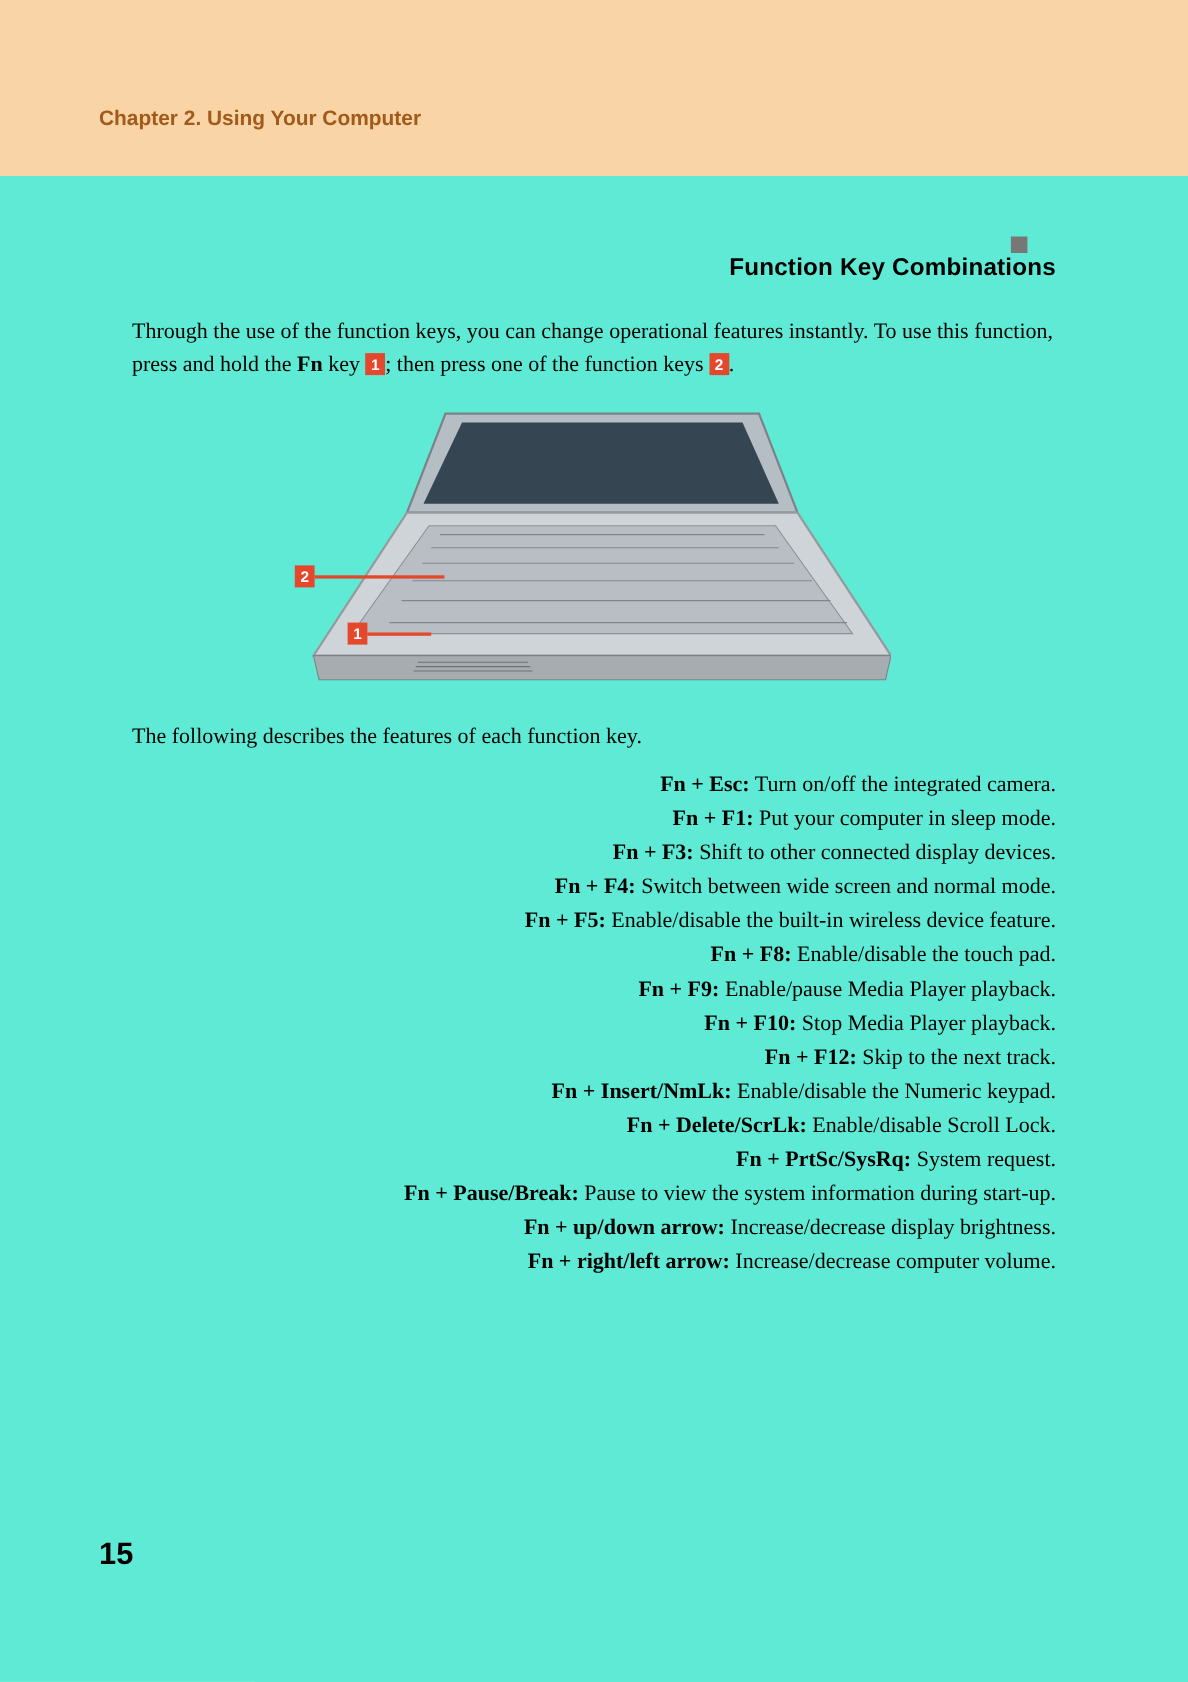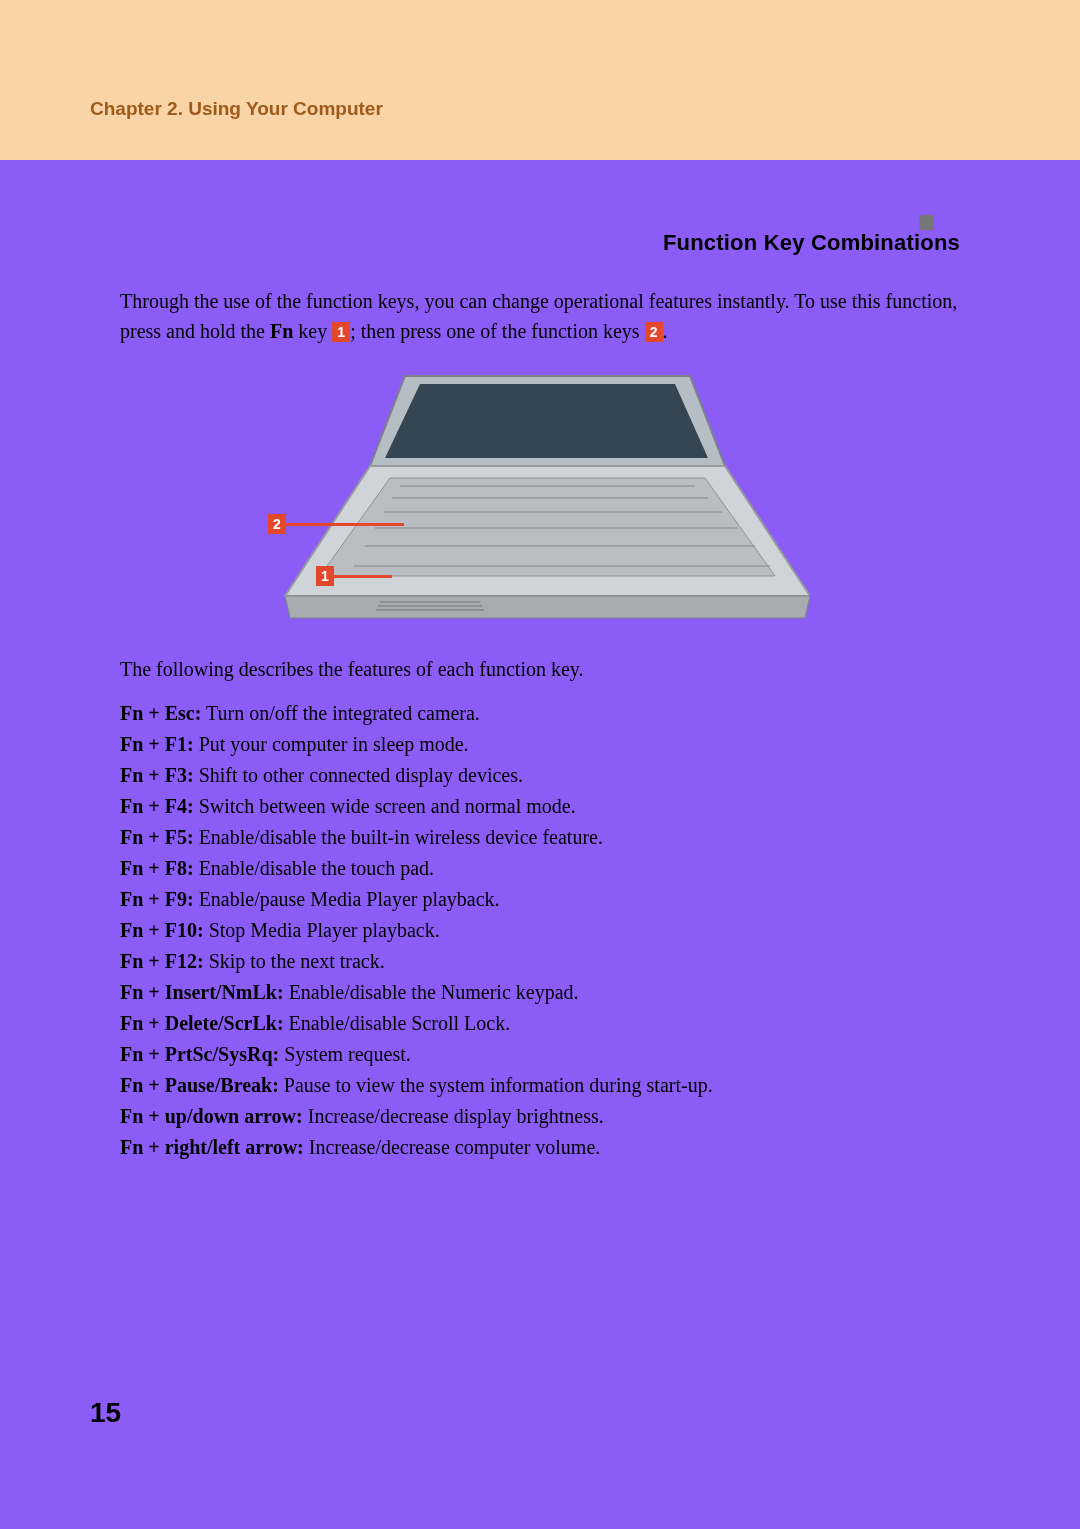--- a/index.html
+++ b/index.html
@@ -6,21 +6,21 @@
     margin: 0;
     padding: 0;
     background: #fff;
   }
   .page {
     width: 1080px;
     height: 1529px;
     position: relative;
     font-family: Georgia, "Times New Roman", serif;
     color: #000;
-    background: #8b5cf6;
+    background: #5eead4;
   }
   .header-band {
     background: #f8d4a6;
     padding: 98px 0 40px 90px;
   }
   .chapter-title {
     font-family: Arial, Helvetica, sans-serif;
     font-weight: bold;
     font-size: 19px;
     color: #a05a1a;
@@ -91,21 +91,21 @@
   }
   .desc-line {
     font-size: 20px;
     line-height: 1.5;
     margin: 6px 0 14px 0;
   }
   .fn-list {
     font-size: 20px;
     line-height: 1.55;
   }
-  .fn-item { margin: 0; }
+  .fn-item { margin: 0; text-align: right; }
   .fn-item .key {
     font-weight: bold;
   }
   .fn-item.indent .desc {
     display: block;
     padding-left: 40px;
   }
   .page-number {
     position: absolute;
     left: 90px;

